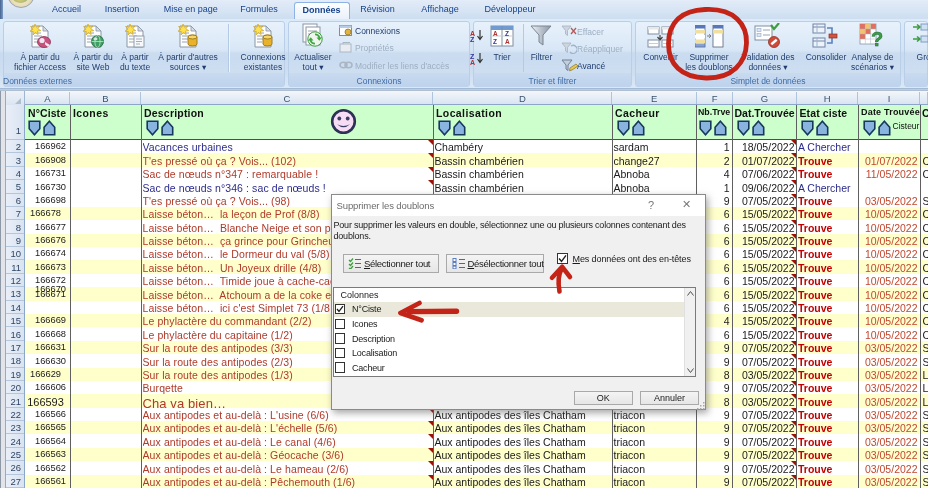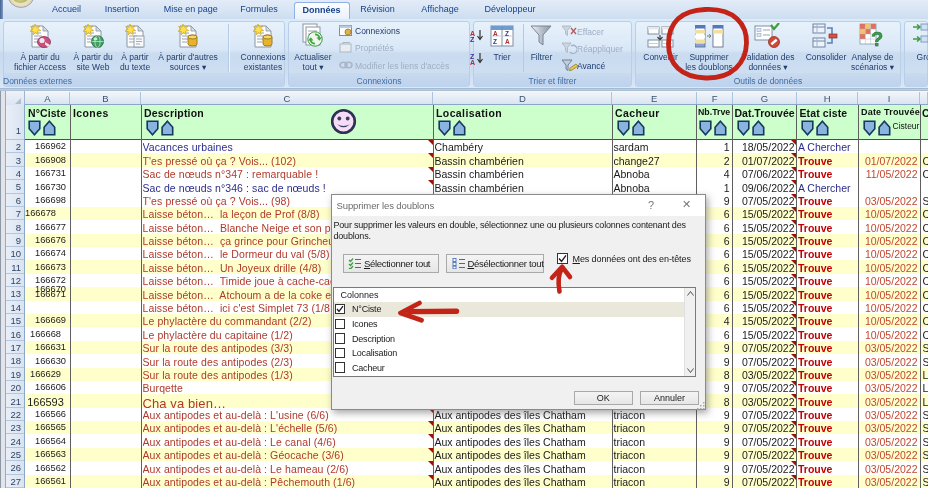--- a/index.html
+++ b/index.html
@@ -27,21 +27,21 @@
 <div class="abs" style="left:4px;top:73px;width:280px;height:13.5px;background:linear-gradient(#c8daf0,#bdd2ec);border-radius:0 0 3px 3px"></div>
 <div class="abs" style="left:3px;top:76px;width:282px;text-align:left;font-size:8.5px;color:#3f6da5">Données externes</div>
 <div class="abs" style="left:288px;top:21px;width:182px;height:66px;border:1px solid #b9cfe8;border-radius:3px;background:linear-gradient(rgba(255,255,255,.35),rgba(255,255,255,0) 60%)"></div>
 <div class="abs" style="left:289px;top:73px;width:180px;height:13.5px;background:linear-gradient(#c8daf0,#bdd2ec);border-radius:0 0 3px 3px"></div>
 <div class="abs" style="left:288px;top:76px;width:182px;text-align:center;font-size:8.5px;color:#3f6da5">Connexions</div>
 <div class="abs" style="left:473px;top:21px;width:159px;height:66px;border:1px solid #b9cfe8;border-radius:3px;background:linear-gradient(rgba(255,255,255,.35),rgba(255,255,255,0) 60%)"></div>
 <div class="abs" style="left:474px;top:73px;width:157px;height:13.5px;background:linear-gradient(#c8daf0,#bdd2ec);border-radius:0 0 3px 3px"></div>
 <div class="abs" style="left:473px;top:76px;width:159px;text-align:center;font-size:8.5px;color:#3f6da5">Trier et filtrer</div>
 <div class="abs" style="left:635px;top:21px;width:266px;height:66px;border:1px solid #b9cfe8;border-radius:3px;background:linear-gradient(rgba(255,255,255,.35),rgba(255,255,255,0) 60%)"></div>
 <div class="abs" style="left:636px;top:73px;width:264px;height:13.5px;background:linear-gradient(#c8daf0,#bdd2ec);border-radius:0 0 3px 3px"></div>
-<div class="abs" style="left:635px;top:76px;width:266px;text-align:center;font-size:8.5px;color:#3f6da5">Outils de données</div>
+<div class="abs" style="left:635px;top:76px;width:266px;text-align:center;font-size:8.5px;color:#3f6da5">Simplet de données</div>
 <div class="abs" style="left:904px;top:21px;width:24px;height:66px;border:1px solid #b9cfe8;border-radius:3px;background:linear-gradient(rgba(255,255,255,.35),rgba(255,255,255,0) 60%)"></div>
 <div class="abs" style="left:905px;top:73px;width:22px;height:13.5px;background:linear-gradient(#c8daf0,#bdd2ec);border-radius:0 0 3px 3px"></div>
 <svg class="ic" style="left:27px;top:23px" width="26" height="26" viewBox="0 0 26 26">
     <path d="M5,3 h11 l5,5 v16 H5 z" fill="#fdfdfd" stroke="#8b96a5" stroke-width="1"></path>
     <path d="M16,3 l5,5 h-5 z" fill="#d7dde6" stroke="#8b96a5" stroke-width="0.8"></path>
     <g stroke="#9aa5b2" stroke-width="1">
       <line x1="7" y1="10" x2="14" y2="10"></line>
       <line x1="7" y1="13" x2="15" y2="13"></line>
       <line x1="7" y1="16" x2="15" y2="16"></line>
       <line x1="7" y1="19" x2="12" y2="19"></line>
@@ -458,21 +458,21 @@
 <div class="abs" style="left:25px;top:194.94px;width:41px;text-align:right;font-size:9.3px;color:#1a1a1a">166698</div>
 <div class="abs" style="left:142.5px;top:194.94px;width:600px;font-size:10.5px;letter-spacing:0.1px;color:#b03a2a;white-space:nowrap;overflow:hidden;max-width:289px">T'es pressé où ça ? Vois... (98)</div>
 <div class="abs" style="left:696px;top:194.94px;width:33.5px;text-align:right;font-size:10.5px;color:#1a1a1a">9</div>
 <div class="abs" style="left:732px;top:194.94px;width:62.5px;text-align:right;font-size:10.5px;color:#1a1a1a">07/05/2022</div>
 <div class="abs" style="left:798px;top:194.94px;font-size:10.5px;font-weight:bold;color:#c00000">Trouve</div>
 <div class="abs" style="left:858px;top:194.94px;width:59.5px;text-align:right;font-size:10.5px;color:#c04830">03/05/2022</div>
 <div class="abs" style="left:922.5px;top:194.94px;font-size:10.5px;color:#1a1a1a">S</div>
 <div class="abs" style="left:428px;top:193.54px;width:0;height:0;border-left:5px solid transparent;border-top:5px solid #9c1006"></div>
 <div class="abs" style="left:791px;top:193.54px;width:0;height:0;border-left:5px solid transparent;border-top:5px solid #9c1006"></div>
 <div class="abs" style="left:25px;top:206.92px;width:903px;height:13.385px;background:#ffffcc"></div>
-<div class="abs" style="left:25px;top:208.32px;width:41px;text-align:left;font-size:9.3px;color:#1a1a1a">166678</div>
+<div class="abs" style="left:25px;top:208.32px;width:41px;text-align:center;font-size:9.3px;color:#1a1a1a">166678</div>
 <div class="abs" style="left:142.5px;top:208.32px;width:600px;font-size:10.5px;letter-spacing:0.1px;color:#b03a2a;white-space:nowrap;overflow:hidden;max-width:289px">Laisse béton…&nbsp; la leçon de Prof (8/8)</div>
 <div class="abs" style="left:696px;top:208.32px;width:33.5px;text-align:right;font-size:10.5px;color:#1a1a1a">6</div>
 <div class="abs" style="left:732px;top:208.32px;width:62.5px;text-align:right;font-size:10.5px;color:#1a1a1a">15/05/2022</div>
 <div class="abs" style="left:798px;top:208.32px;font-size:10.5px;font-weight:bold;color:#c00000">Trouve</div>
 <div class="abs" style="left:858px;top:208.32px;width:59.5px;text-align:right;font-size:10.5px;color:#c04830">10/05/2022</div>
 <div class="abs" style="left:922.5px;top:208.32px;font-size:10.5px;color:#1a1a1a">C</div>
 <div class="abs" style="left:428px;top:206.92px;width:0;height:0;border-left:5px solid transparent;border-top:5px solid #9c1006"></div>
 <div class="abs" style="left:791px;top:206.92px;width:0;height:0;border-left:5px solid transparent;border-top:5px solid #9c1006"></div>
 <div class="abs" style="left:25px;top:220.31px;width:903px;height:13.385px;background:#fff"></div>
 <div class="abs" style="left:25px;top:221.71px;width:41px;text-align:right;font-size:9.3px;color:#1a1a1a">166677</div>
@@ -548,21 +548,21 @@
 <div class="abs" style="left:25px;top:315.40px;width:41px;text-align:right;font-size:9.3px;color:#1a1a1a">166669</div>
 <div class="abs" style="left:142.5px;top:315.40px;width:600px;font-size:10.5px;letter-spacing:0.1px;color:#b03a2a;white-space:nowrap;overflow:hidden;max-width:289px">Le phylactère du commandant (2/2)</div>
 <div class="abs" style="left:696px;top:315.40px;width:33.5px;text-align:right;font-size:10.5px;color:#1a1a1a">4</div>
 <div class="abs" style="left:732px;top:315.40px;width:62.5px;text-align:right;font-size:10.5px;color:#1a1a1a">15/05/2022</div>
 <div class="abs" style="left:798px;top:315.40px;font-size:10.5px;font-weight:bold;color:#c00000">Trouve</div>
 <div class="abs" style="left:858px;top:315.40px;width:59.5px;text-align:right;font-size:10.5px;color:#c04830">10/05/2022</div>
 <div class="abs" style="left:922.5px;top:315.40px;font-size:10.5px;color:#1a1a1a">C</div>
 <div class="abs" style="left:428px;top:314.00px;width:0;height:0;border-left:5px solid transparent;border-top:5px solid #9c1006"></div>
 <div class="abs" style="left:791px;top:314.00px;width:0;height:0;border-left:5px solid transparent;border-top:5px solid #9c1006"></div>
 <div class="abs" style="left:25px;top:327.38px;width:903px;height:13.385px;background:#fff"></div>
-<div class="abs" style="left:25px;top:328.78px;width:41px;text-align:center;font-size:9.3px;color:#1a1a1a">166668</div>
+<div class="abs" style="left:25px;top:328.78px;width:41px;text-align:right;font-size:9.3px;color:#1a1a1a">166668</div>
 <div class="abs" style="left:142.5px;top:328.78px;width:600px;font-size:10.5px;letter-spacing:0.1px;color:#b03a2a;white-space:nowrap;overflow:hidden;max-width:289px">Le phylactère du capitaine (1/2)</div>
 <div class="abs" style="left:696px;top:328.78px;width:33.5px;text-align:right;font-size:10.5px;color:#1a1a1a">6</div>
 <div class="abs" style="left:732px;top:328.78px;width:62.5px;text-align:right;font-size:10.5px;color:#1a1a1a">15/05/2022</div>
 <div class="abs" style="left:798px;top:328.78px;font-size:10.5px;font-weight:bold;color:#c00000">Trouve</div>
 <div class="abs" style="left:858px;top:328.78px;width:59.5px;text-align:right;font-size:10.5px;color:#c04830">10/05/2022</div>
 <div class="abs" style="left:922.5px;top:328.78px;font-size:10.5px;color:#1a1a1a">C</div>
 <div class="abs" style="left:428px;top:327.38px;width:0;height:0;border-left:5px solid transparent;border-top:5px solid #9c1006"></div>
 <div class="abs" style="left:791px;top:327.38px;width:0;height:0;border-left:5px solid transparent;border-top:5px solid #9c1006"></div>
 <div class="abs" style="left:25px;top:340.77px;width:903px;height:13.385px;background:#ffffcc"></div>
 <div class="abs" style="left:25px;top:342.17px;width:41px;text-align:right;font-size:9.3px;color:#1a1a1a">166631</div>

